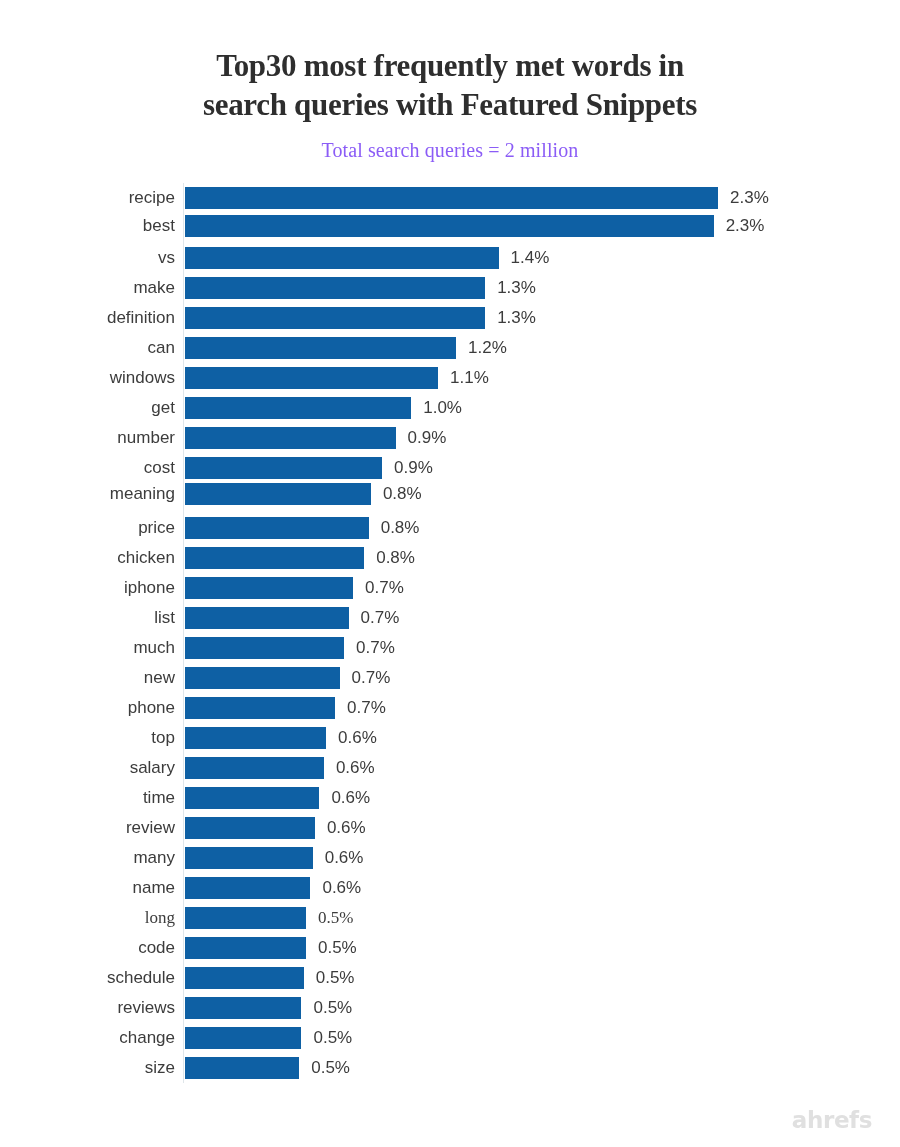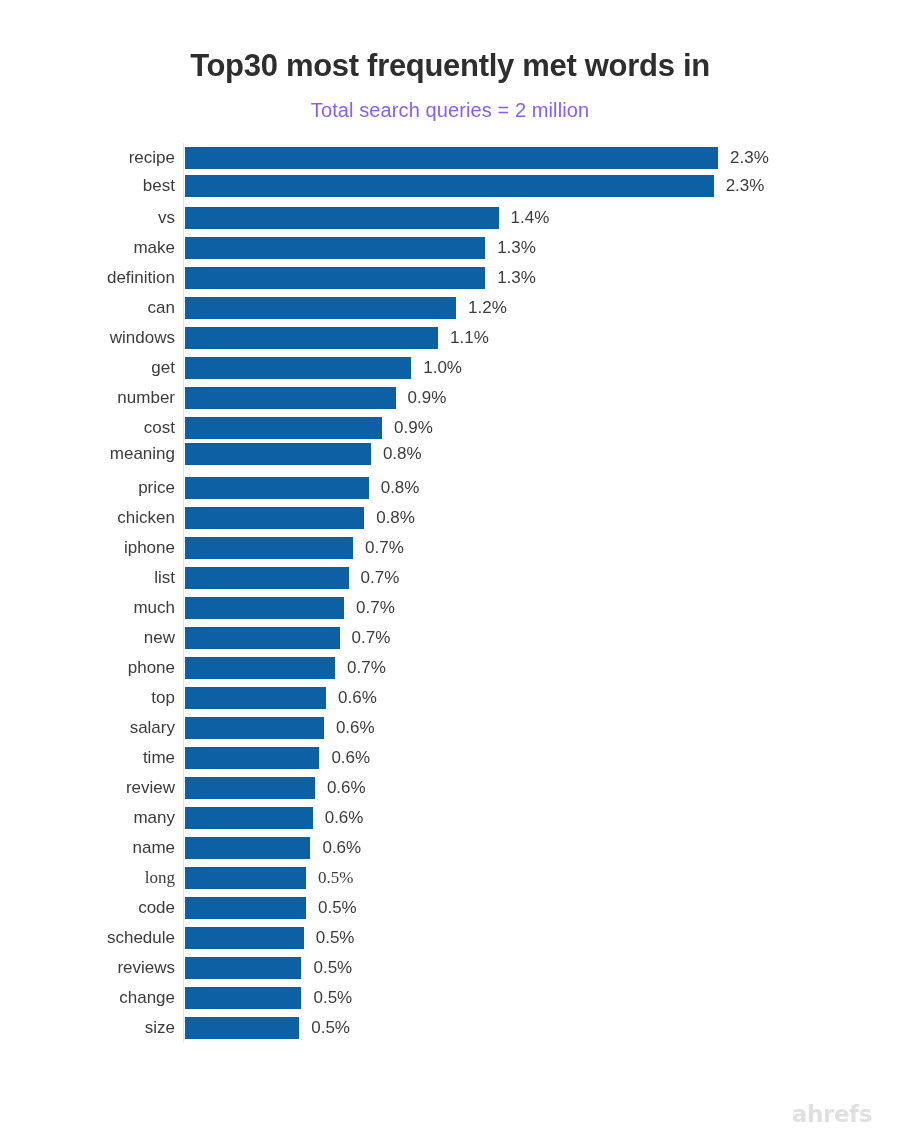--- a/index.html
+++ b/index.html
@@ -20,20 +20,21 @@
     width: 900px;
     height: 1147px;
     position: relative;
     box-sizing: border-box;
   }
 
   
   .header {
     padding-top: 46px;
     text-align: center;
+    font-family: Liberation Serif, serif;
   }
   .chart-title {
     font-size: 31px;
     font-weight: bold;
     line-height: 1.27;
     color: #2e2e2e;
     letter-spacing: -0.3px;
     margin: 0 auto;
     max-width: 640px;
   }
@@ -94,39 +95,40 @@
     line-height: 30px;
     font-size: 17px;
     color: #3c3c3c;
     white-space: nowrap;
   }
 
   
   .footer {
     position: absolute;
     right: 28px;
-    bottom: 20px;
+    bottom: 14px;
     margin-top: 40px;
   }
   .brand-logo {
     font-size: 23px;
     font-weight: bold;
     color: #e0e0e0;
     letter-spacing: -0.4px;
     font-family: "DejaVu Sans", sans-serif;
   }
 </style>
 </head>
 <body>
 
 <div class="chart-wrap">
 
   <div class="header">
     <h1 class="chart-title">
       <span class="line">Top30 most frequently met words in</span>
+      <span class="line">search queries with Featured Snippets</span>
     </h1>
     <div class="chart-subtitle">Total search queries = 2 million</div>
   </div>
 
   <div class="plot" id="plot">
     <div class="axis-line"></div>
   <div class="row" style="top: 0px;">
         <div class="row-label">recipe</div>
         <div class="row-bar" style="width: 533.12px; background: rgb(14, 96, 164);"></div>
         <div class="row-value" style="left: 730.12px;">2.3%</div>

